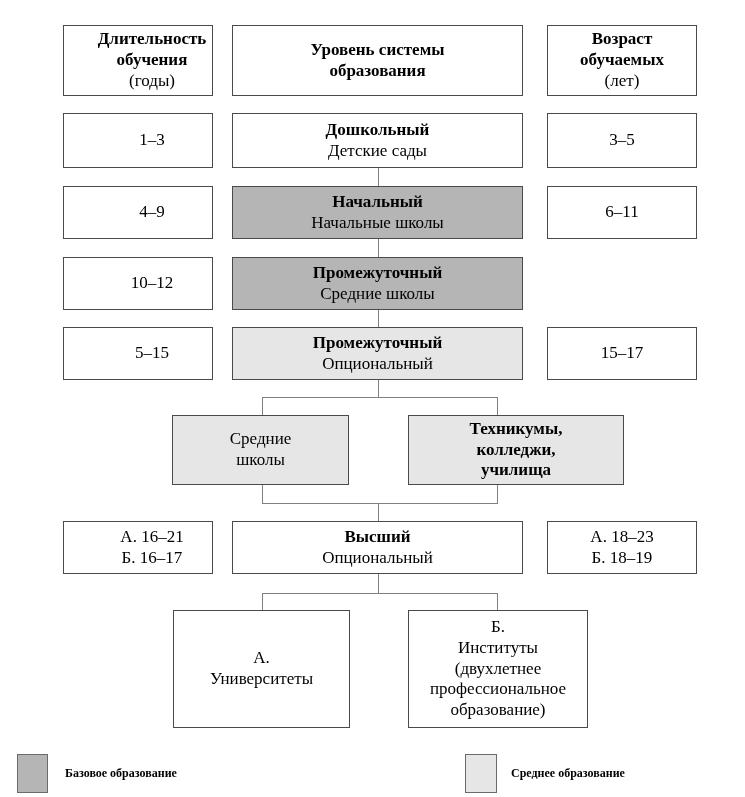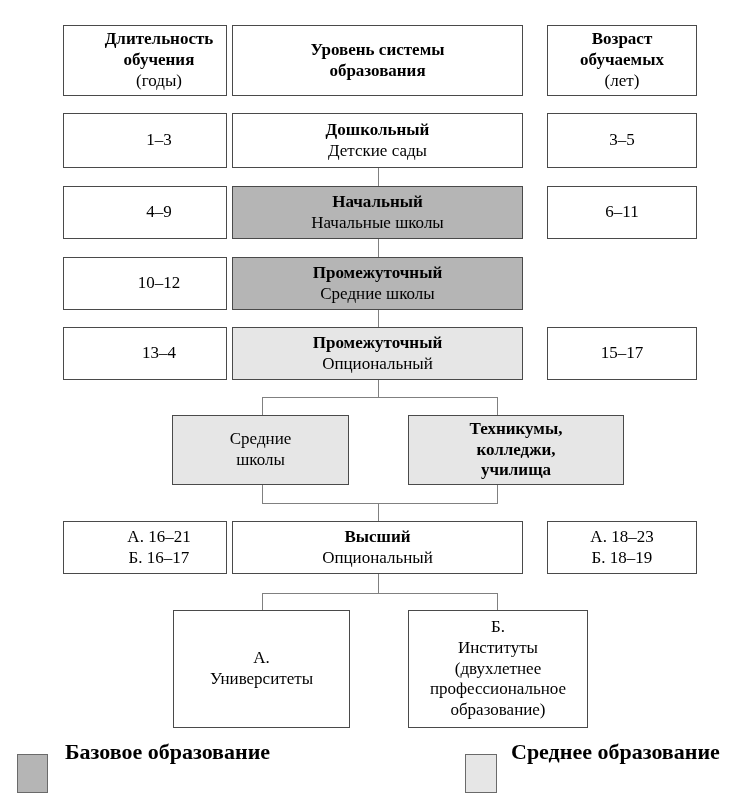--- a/index.html
+++ b/index.html
@@ -29,44 +29,44 @@
   .box .sub { white-space: pre-line; }
   .fill-dark  { background: #b5b5b5; }
   .fill-light { background: #e6e6e6; }
   .line {
     position: absolute;
     background: #808080;
   }
   .vline { width: 1px; }
   .hline { height: 1px; }
   
-  .col-l { left: 63px;  width: 164px; padding-left: 32px; }
+  .col-l { left: 63px;  width: 150px; padding-left: 32px; }
   .col-c { left: 232px; width: 291px; }
   .col-r { left: 547px; width: 150px; }
   .row-h  { top: 25px;  height: 71px; }
   .row-1  { top: 113px; height: 55px; }
   .row-2  { top: 186px; height: 53px; }
   .row-3  { top: 257px; height: 53px; }
   .row-4  { top: 327px; height: 53px; }
   .row-m  { top: 415px; height: 70px; }
   .row-5  { top: 521px; height: 53px; }
   .row-b  { top: 610px; height: 118px; }
   .legend-swatch {
     position: absolute;
     top: 754px;
     height: 39px;
     border: 1px solid #6a6a6a;
   }
   .legend-label {
     position: absolute;
-    top: 732px;
+    top: 754px;
     height: 39px;
     display: flex;
     align-items: center;
-    font-size: 22px;
+    font-size: 12px;
   }
   .legend-label.bold { font-weight: bold; }
 </style>
 </head>
 <body>
 
 <div class="stage">
 
   <div class="box col-l row-h">
     <span class="title">Длительность
@@ -107,21 +107,21 @@
 
   <div class="box col-l row-3">
     <span class="sub">10–12</span>
   </div>
   <div class="box col-c row-3 fill-dark">
     <span class="title">Промежуточный</span>
     <span class="sub">Средние школы</span>
   </div>
 
   <div class="box col-l row-4">
-    <span class="sub">13–4</span>
+    <span class="sub">5–15</span>
   </div>
   <div class="box col-c row-4 fill-light">
     <span class="title">Промежуточный</span>
     <span class="sub">Опциональный</span>
   </div>
   <div class="box col-r row-4">
     <span class="sub">15–17</span>
   </div>
 
   <div class="box row-m fill-light" style="left:172px;width:177px;">

